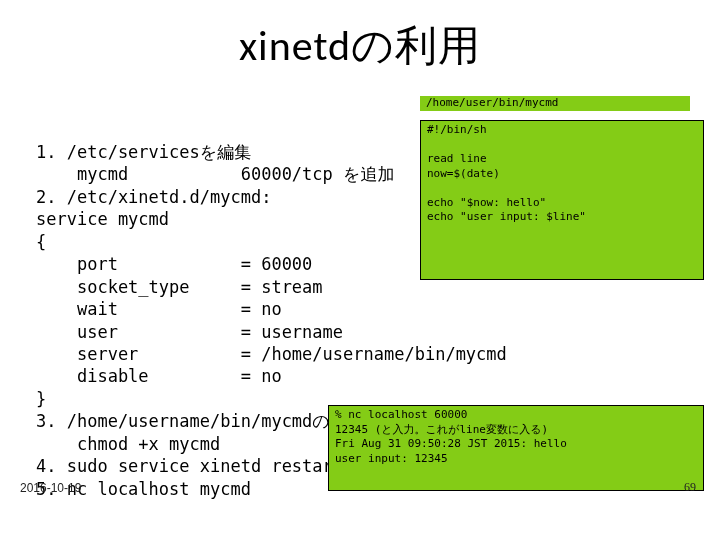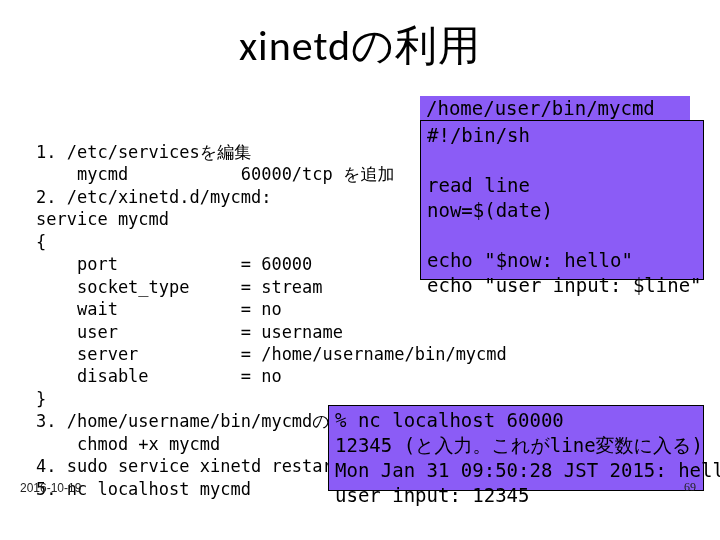--- a/index.html
+++ b/index.html
@@ -36,23 +36,23 @@
     width: 640px;
     font-family: "Consolas", "Menlo", monospace;
     font-size: 17px;
     line-height: 1.32;
     white-space: pre;
     margin-top: 45px;
   }
   .box {
     position: absolute;
     border: 1px solid #000;
-    background: #8b5cf6;
+    background: #84cc16;
     font-family: "Consolas", "Menlo", monospace;
-    font-size: 19px;
+    font-size: 11px;
     line-height: 1.32;
     white-space: pre;
     padding: 2px 6px;
     box-sizing: border-box;
   }
   .box-path {
     left: 420px;
     top: 96px;
     width: 270px;
     border: none;
@@ -116,19 +116,19 @@
   <div class="box box-script">#!/bin/sh
 
 read line
 now=$(date)
 
 echo "$now: hello"
 echo "user input: $line"</div>
 
   <div class="box box-output">% nc localhost 60000
 12345 (と入力。これがline変数に入る)
-Mon Jan 31 09:50:28 JST 2015: hello
+Fri Aug 31 09:50:28 JST 2015: hello
 user input: 12345</div>
 
   <div class="footer-date">2016-10-19</div>
   <div class="footer-num">69</div>
 
 </div>
 
 </body></html>

